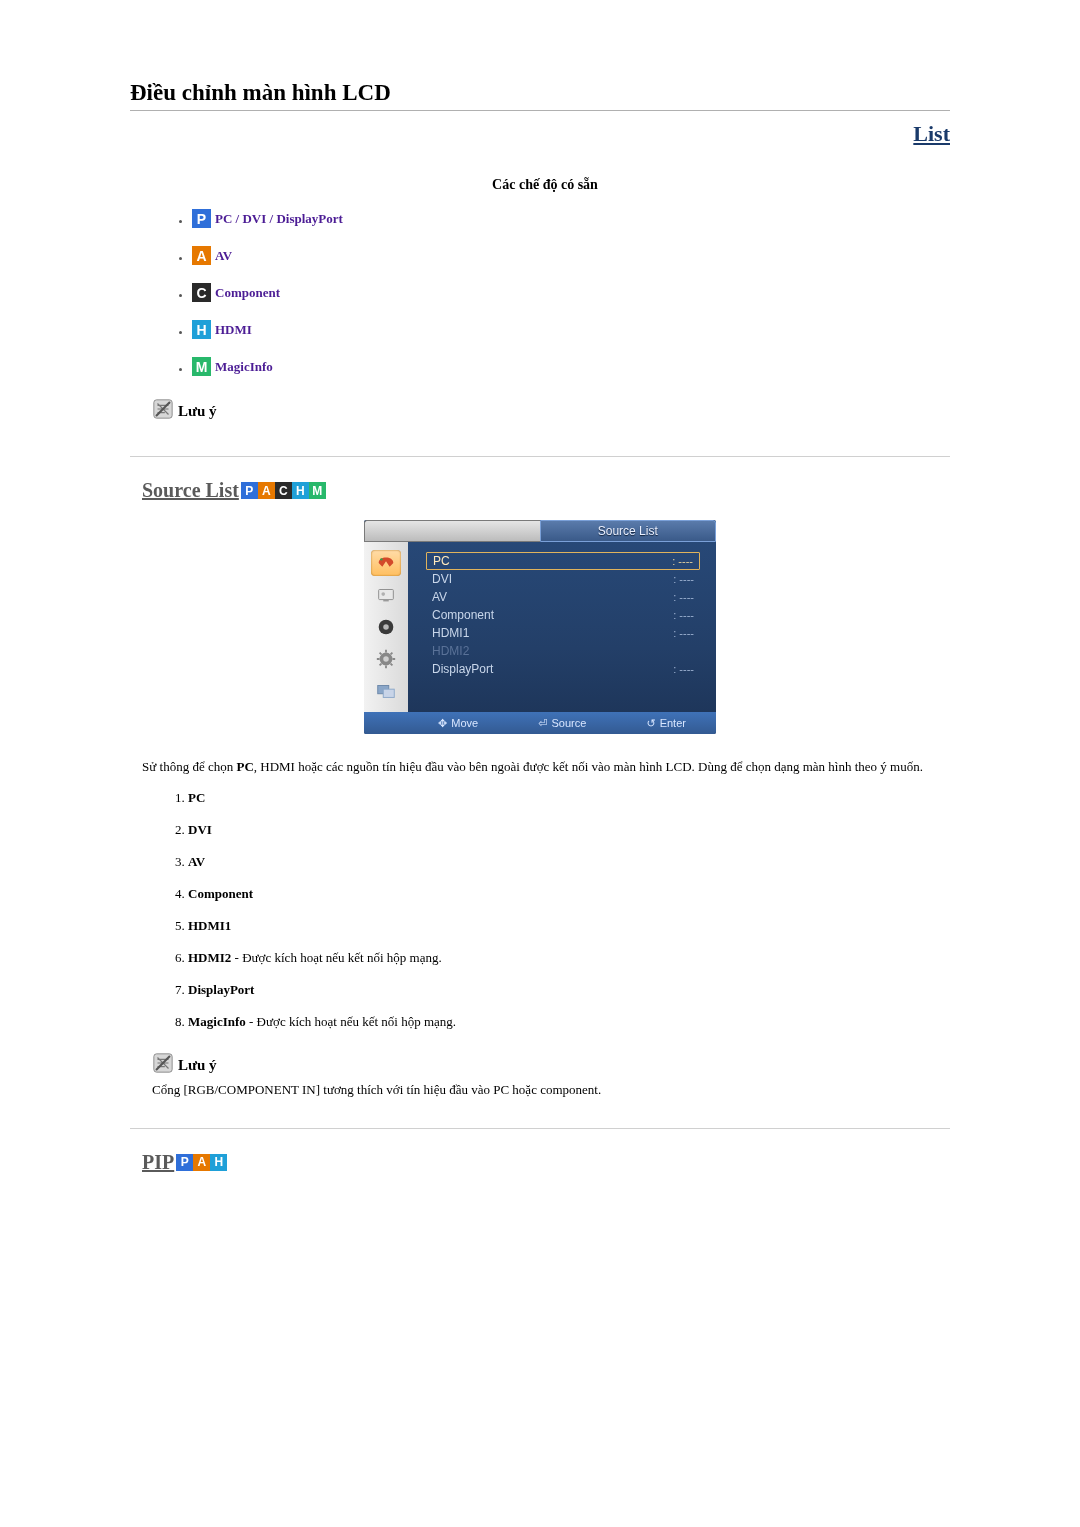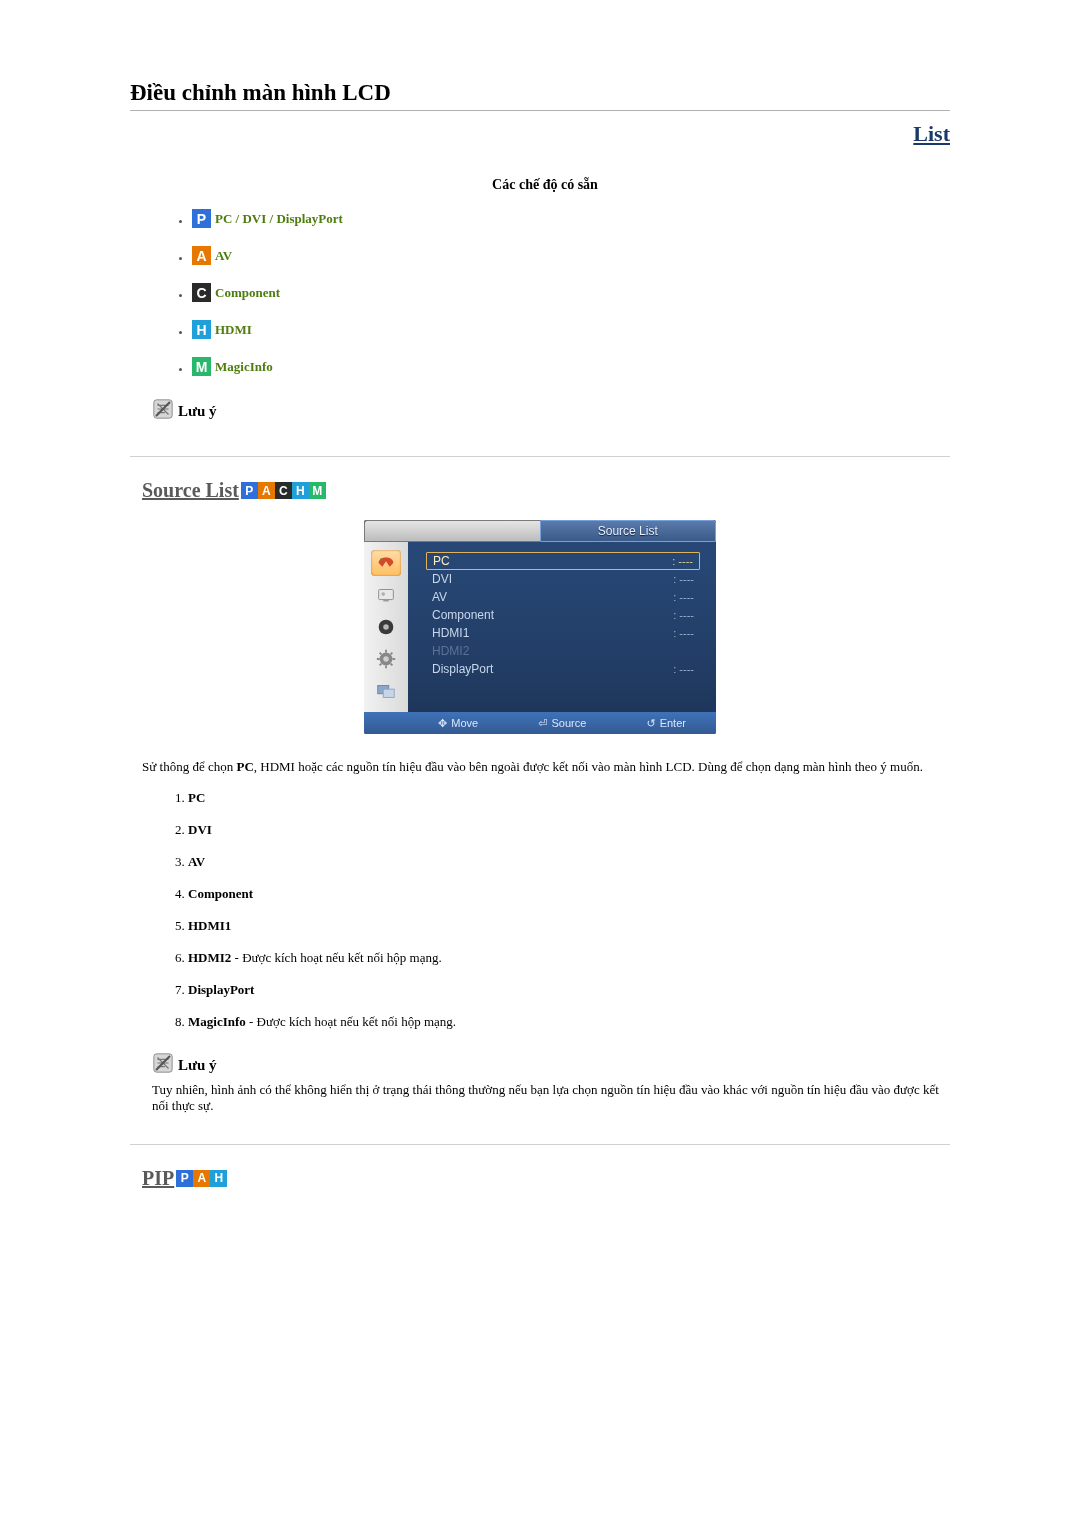--- a/index.html
+++ b/index.html
@@ -40,21 +40,21 @@
     margin-left: 62px;
   }
   ul.modes li {
     font-size: 13px;
     font-weight: bold;
     margin-bottom: 18px;
     color: #333;
   }
   ul.modes li::marker { color: #555; font-size: 11px; }
   .mode-row { display: inline-flex; align-items: center; gap: 4px; }
-  .mode-text { font-weight: bold; color: #4d7c0f; }
+  .mode-text { font-weight: bold; color: #4c1d95; }
   .badge {
     display: inline-flex;
     align-items: center;
     justify-content: center;
     width: 19px;
     height: 19px;
     font-family: Arial, sans-serif;
     font-size: 14px;
     font-weight: bold;
     color: #fff;
@@ -357,21 +357,21 @@
   <div class="note-head">
     <span class="note-icon">
       <svg viewBox="0 0 24 24">
           <rect x="2" y="2" width="20" height="20" rx="3" fill="#d7d7d7" stroke="#888"></rect>
           <path d="M6 6 L18 18 M6 16 L14 16 M6 12 L18 12 M6 8 L18 8" stroke="#777" stroke-width="1.3"></path>
           <path d="M5 19 L19 5" stroke="#555" stroke-width="2.3" stroke-linecap="round"></path>
         </svg>
     </span>
     <span class="note-title">Lưu ý</span>
   </div>
-  <div class="note-body">Tuy nhiên, hình ảnh có thể không hiển thị ở trạng thái thông thường nếu bạn lựa chọn nguồn tín hiệu đầu vào khác với nguồn tín hiệu đầu vào được kết nối thực sự.</div>
+  <div class="note-body">Cổng [RGB/COMPONENT IN] tương thích với tín hiệu đầu vào PC hoặc component.</div>
 </div>
 
 <hr class="section-sep">
 
 <div class="section-head">
   <span class="title">PIP</span>
   <span class="badge-row">
     <span class="badge badge-p">P</span>
     <span class="badge badge-a">A</span>
     <span class="badge badge-h">H</span>

